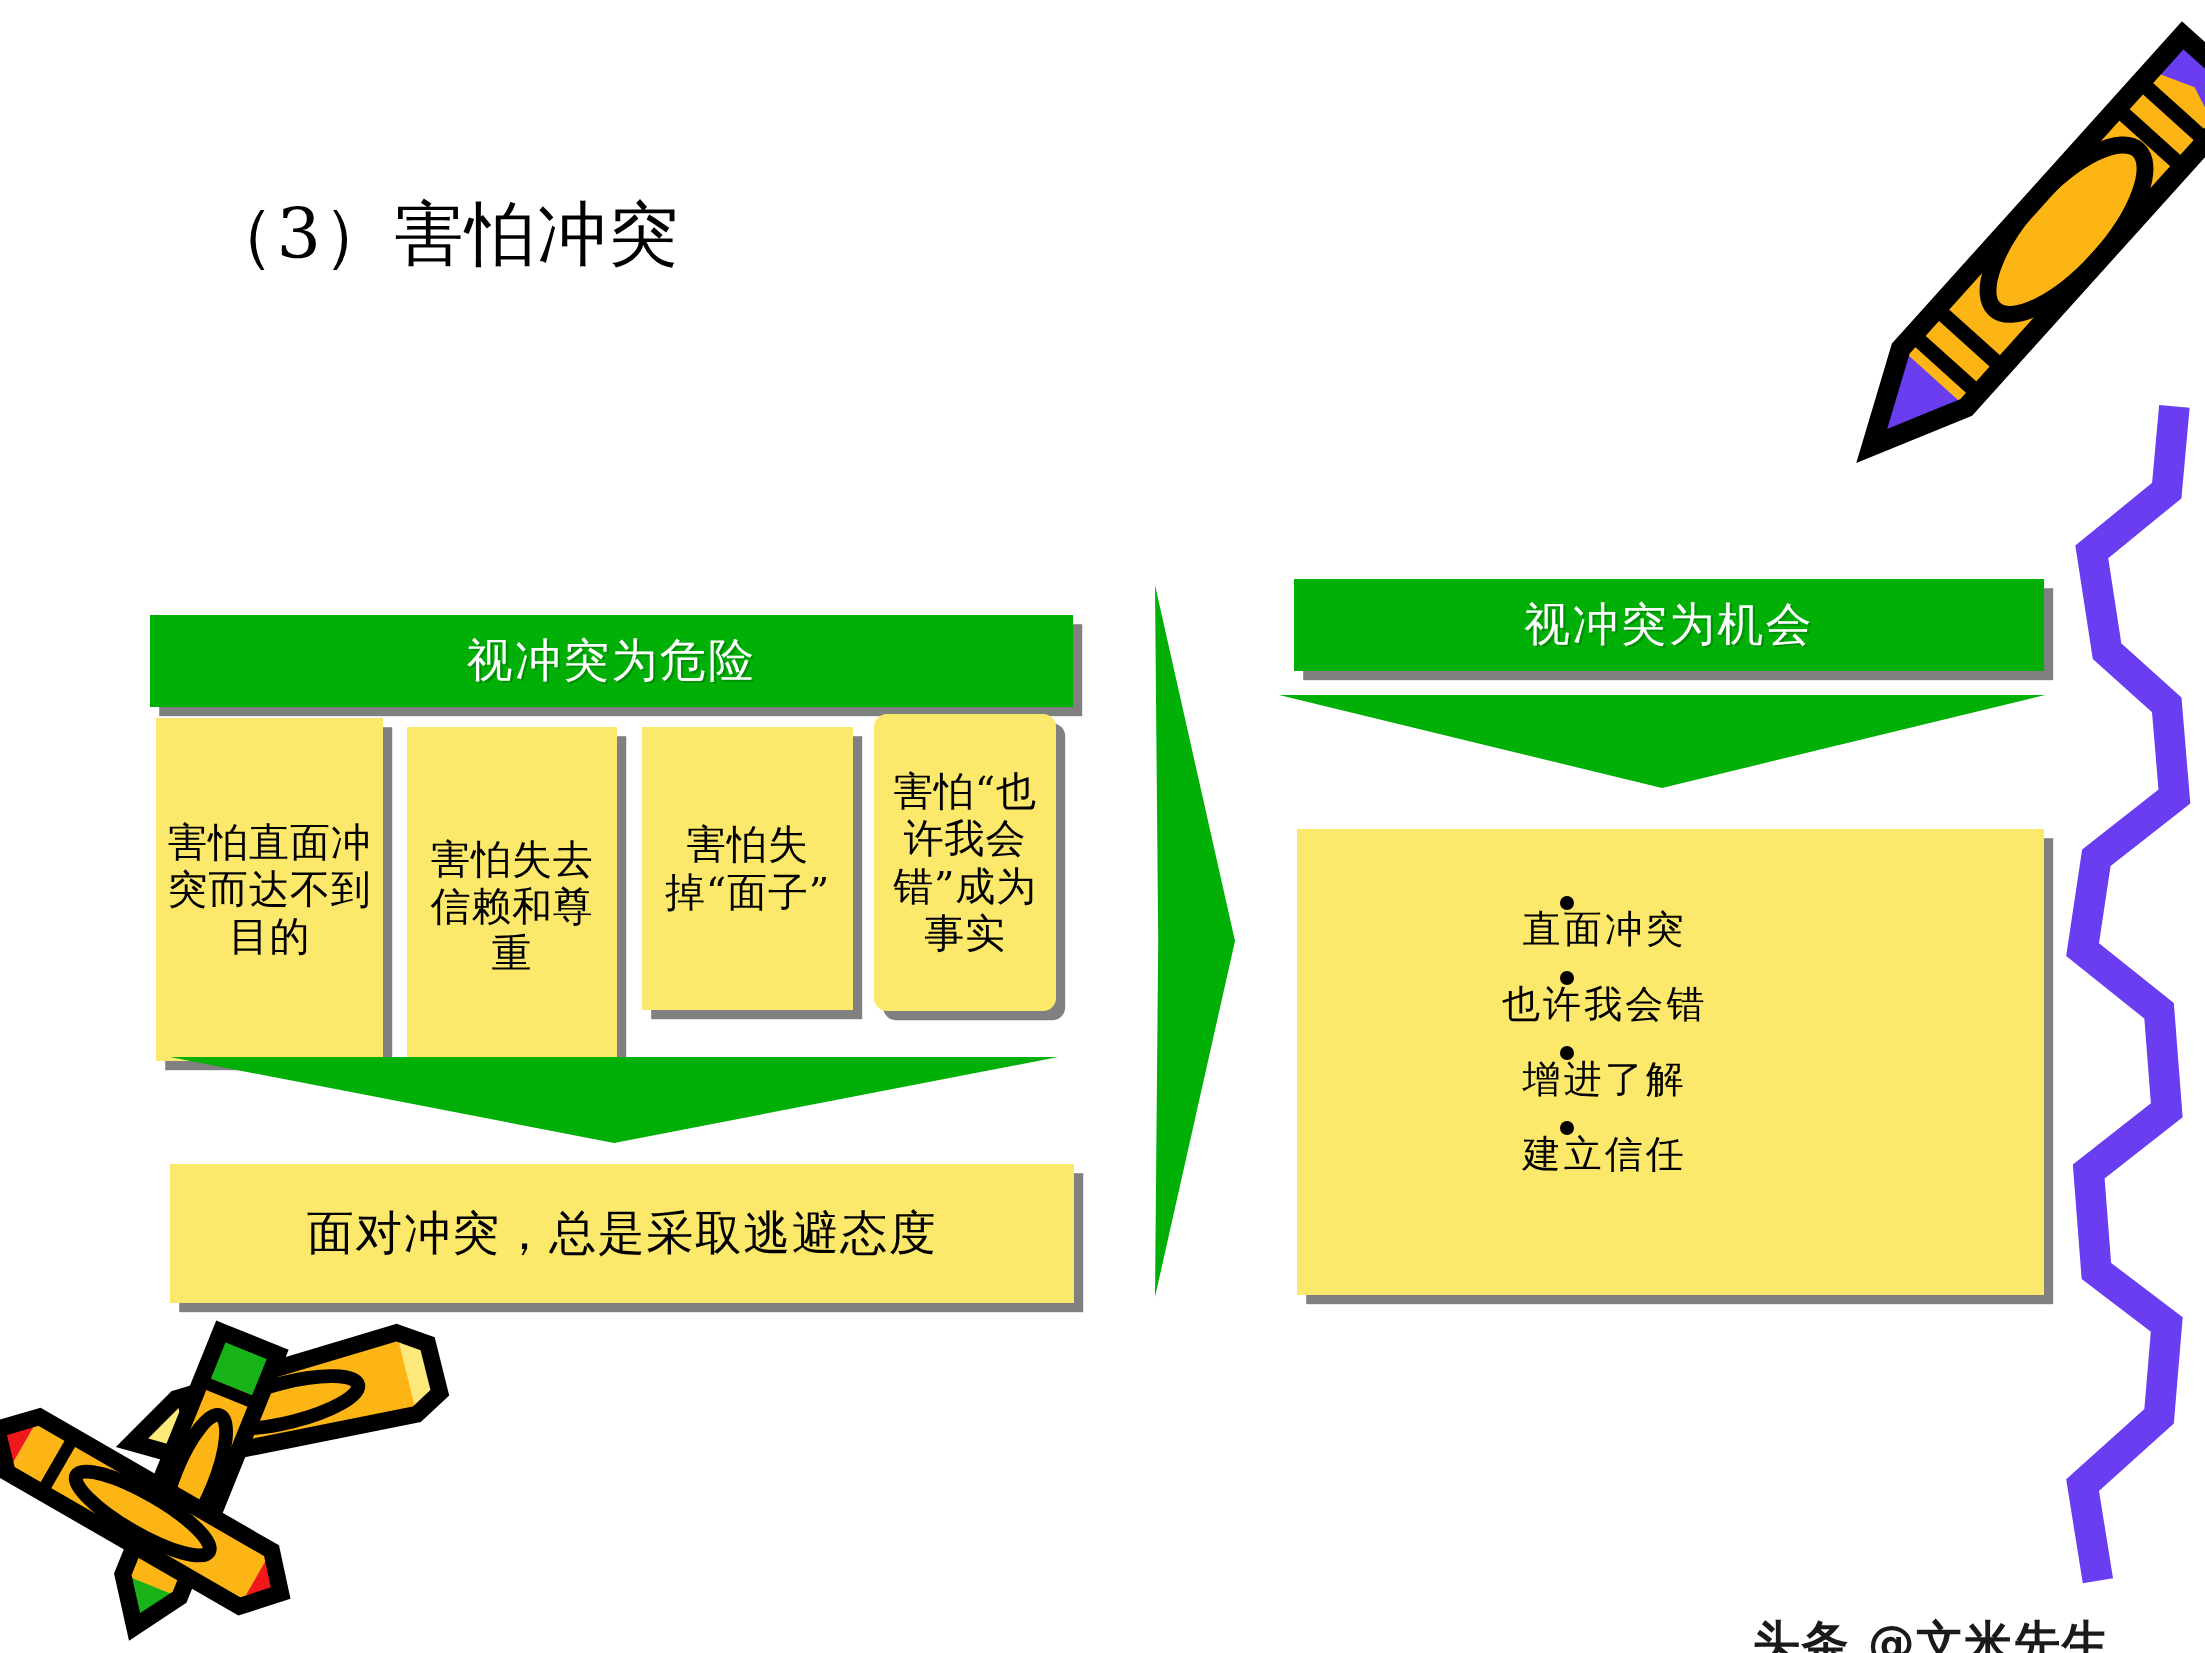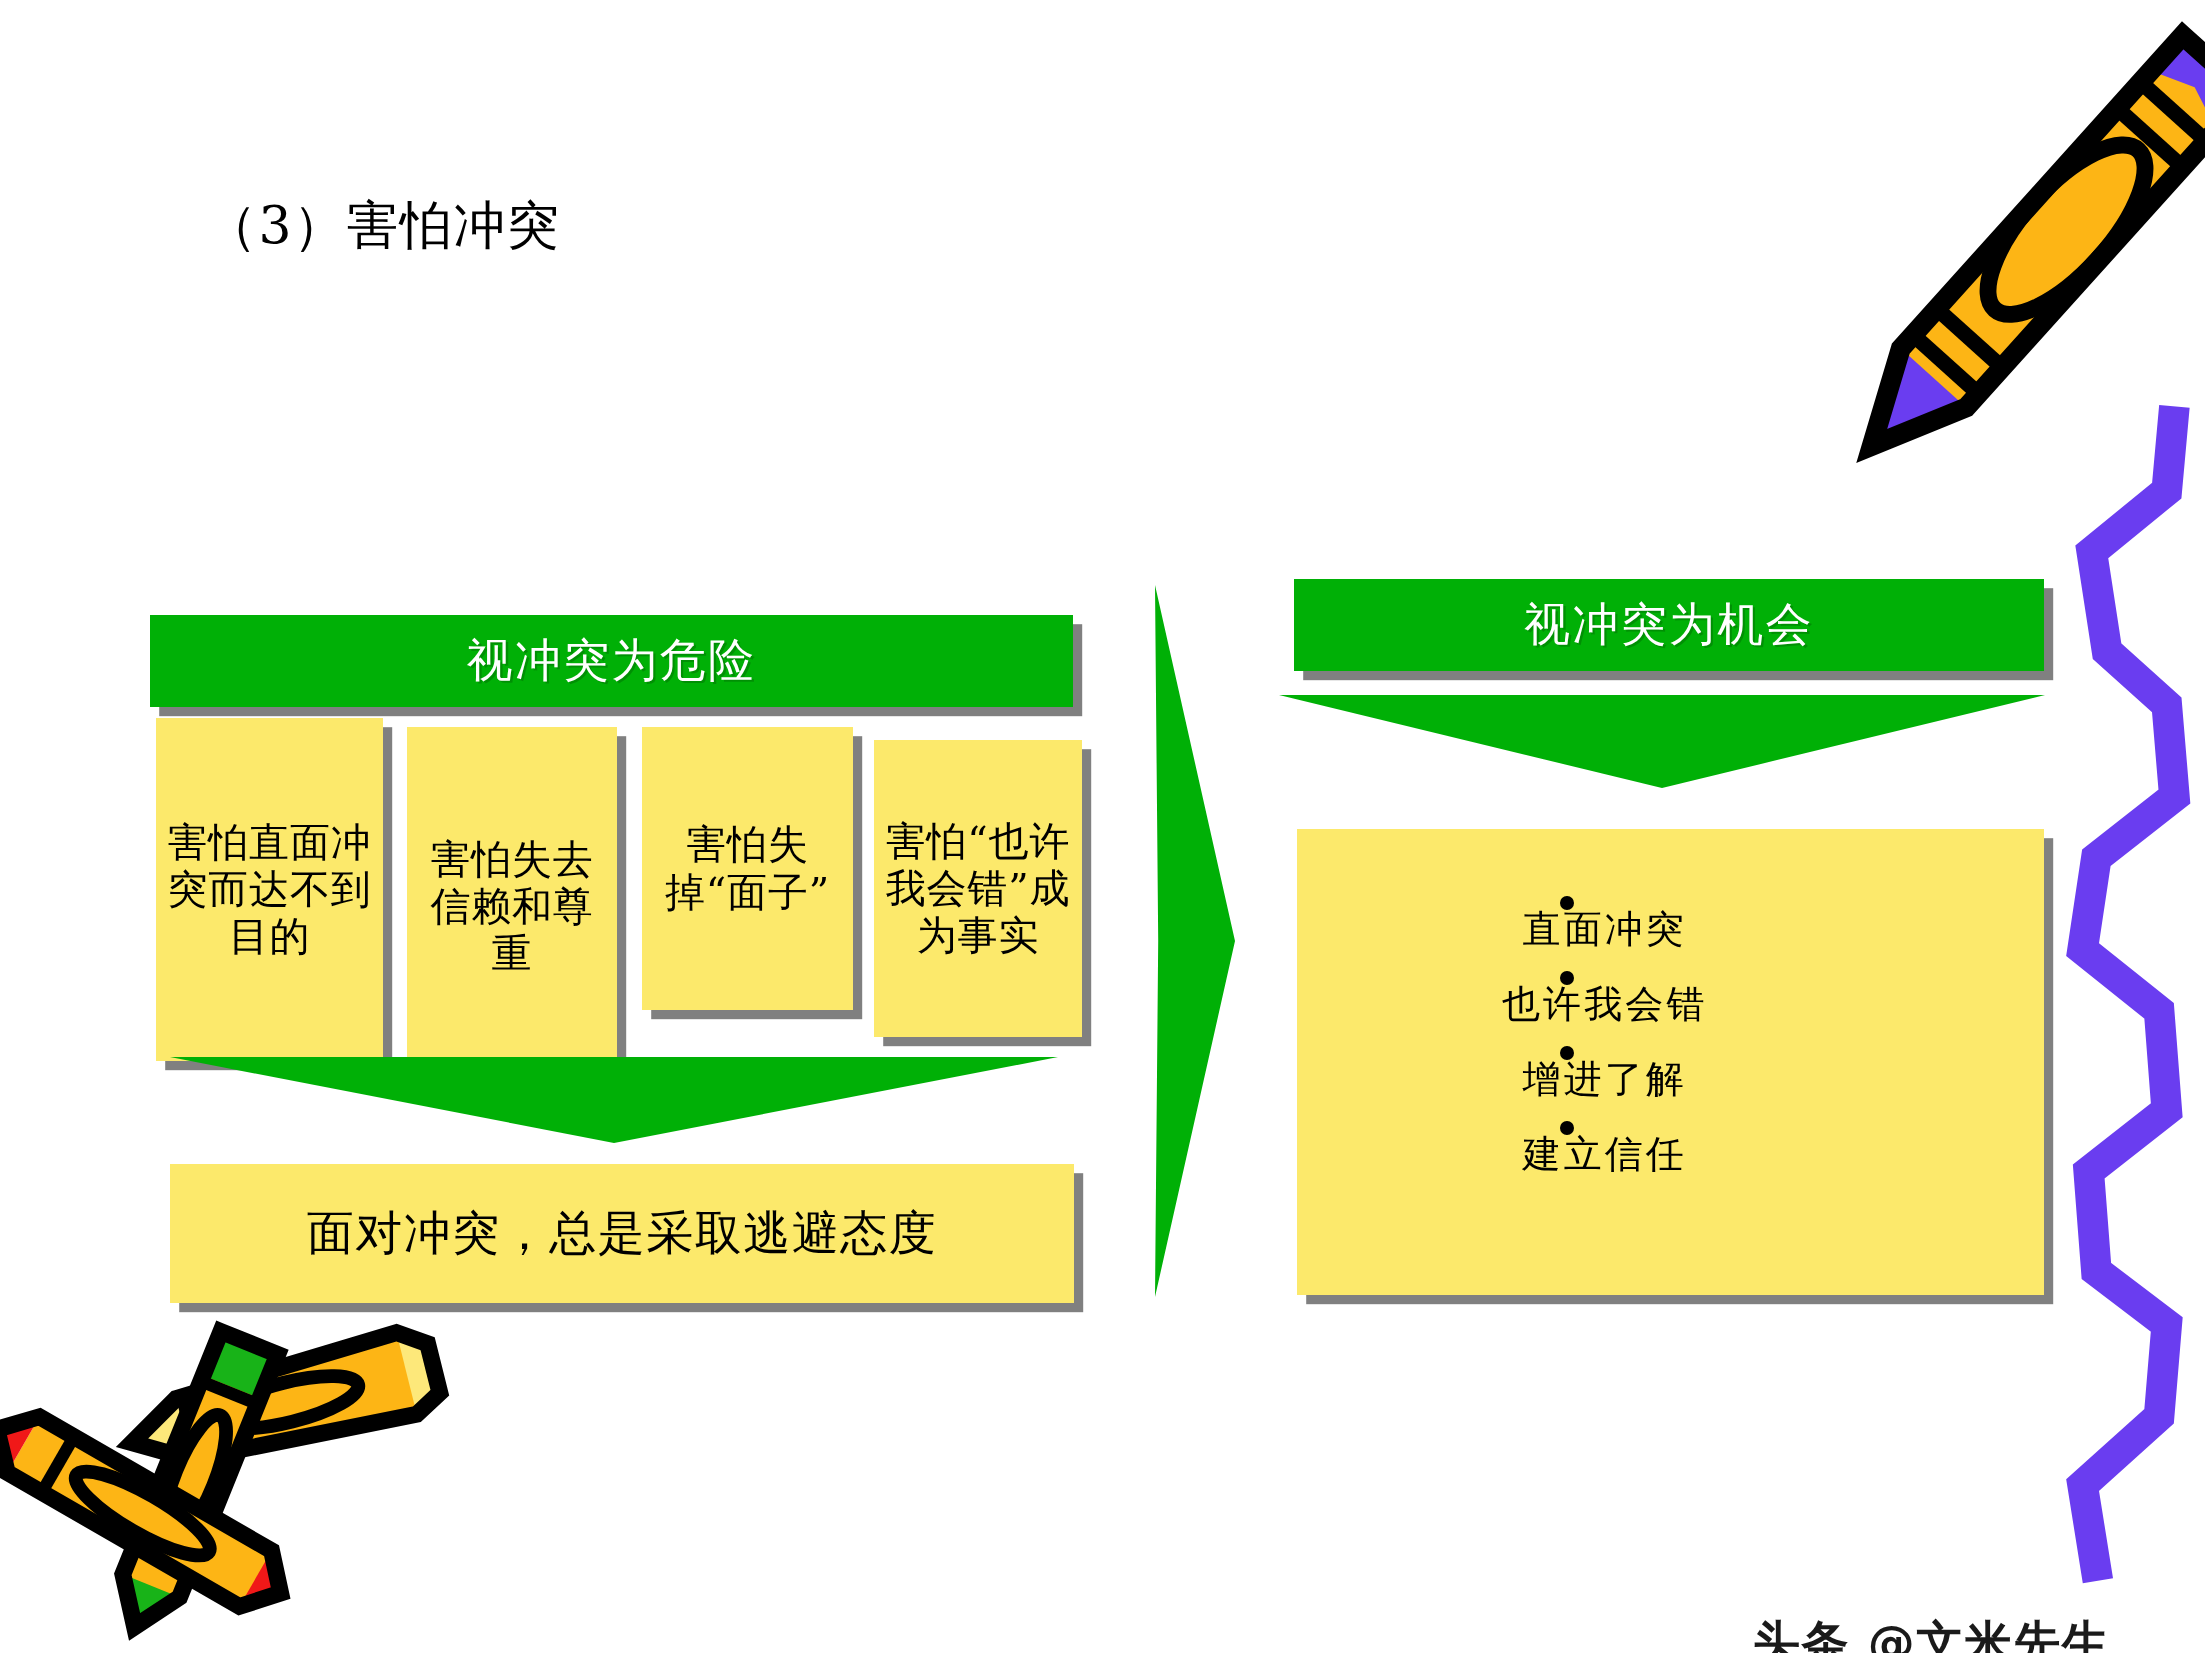--- a/index.html
+++ b/index.html
@@ -19,21 +19,21 @@
     position: absolute;
     inset: 0;
     background: #ffffff;
   }
 
   
   .title {
     position: absolute;
     left: 205px;
     top: 198px;
-    font-size: 52px;
+    font-size: 70px;
     line-height: 1.05;
     color: #000000;
     font-family: "DejaVu Serif", "Liberation Serif", serif;
     letter-spacing: 1.5px;
     white-space: nowrap;
   }
 
   
   .shadowed {
     box-shadow: 9.2px 9.2px 0 0 #808080;
@@ -70,21 +70,21 @@
     text-align: center;
     font-size: 40px;
     line-height: 1.18;
     letter-spacing: 0.8px;
   }
   .fear-col .txt { display: block; width: 100%; padding: 0 4.6px; box-sizing: border-box; }
 
   #fear-1 { left: 156px;  top: 718px;  width: 227px; height: 343px; }
   #fear-2 { left: 407px;  top: 727px;  width: 210px; height: 359px; }
   #fear-3 { left: 642px;  top: 727px;  width: 211px; height: 283px; }
-  #fear-4 { left: 874px; top: 740px;  width: 208px; height: 297px; }
+  #fear-4 { left: 874px; top: 714px;  width: 182px; height: 297px; border-radius: 13px; }
 
   
   .tri-down {
     position: absolute;
     background: #00B006;
     filter: drop-shadow(7.7px 7.7px 0 rgba(128,128,128,0.95));
     clip-path: polygon(0% 0%, 100% 0%, 50% 100%);
   }
   #left-tri  { left: 170px;  top: 1057px; width: 888px; height: 86px; }
   #right-tri { left: 1279px; top: 695px;  width: 766px; height: 93px; }

